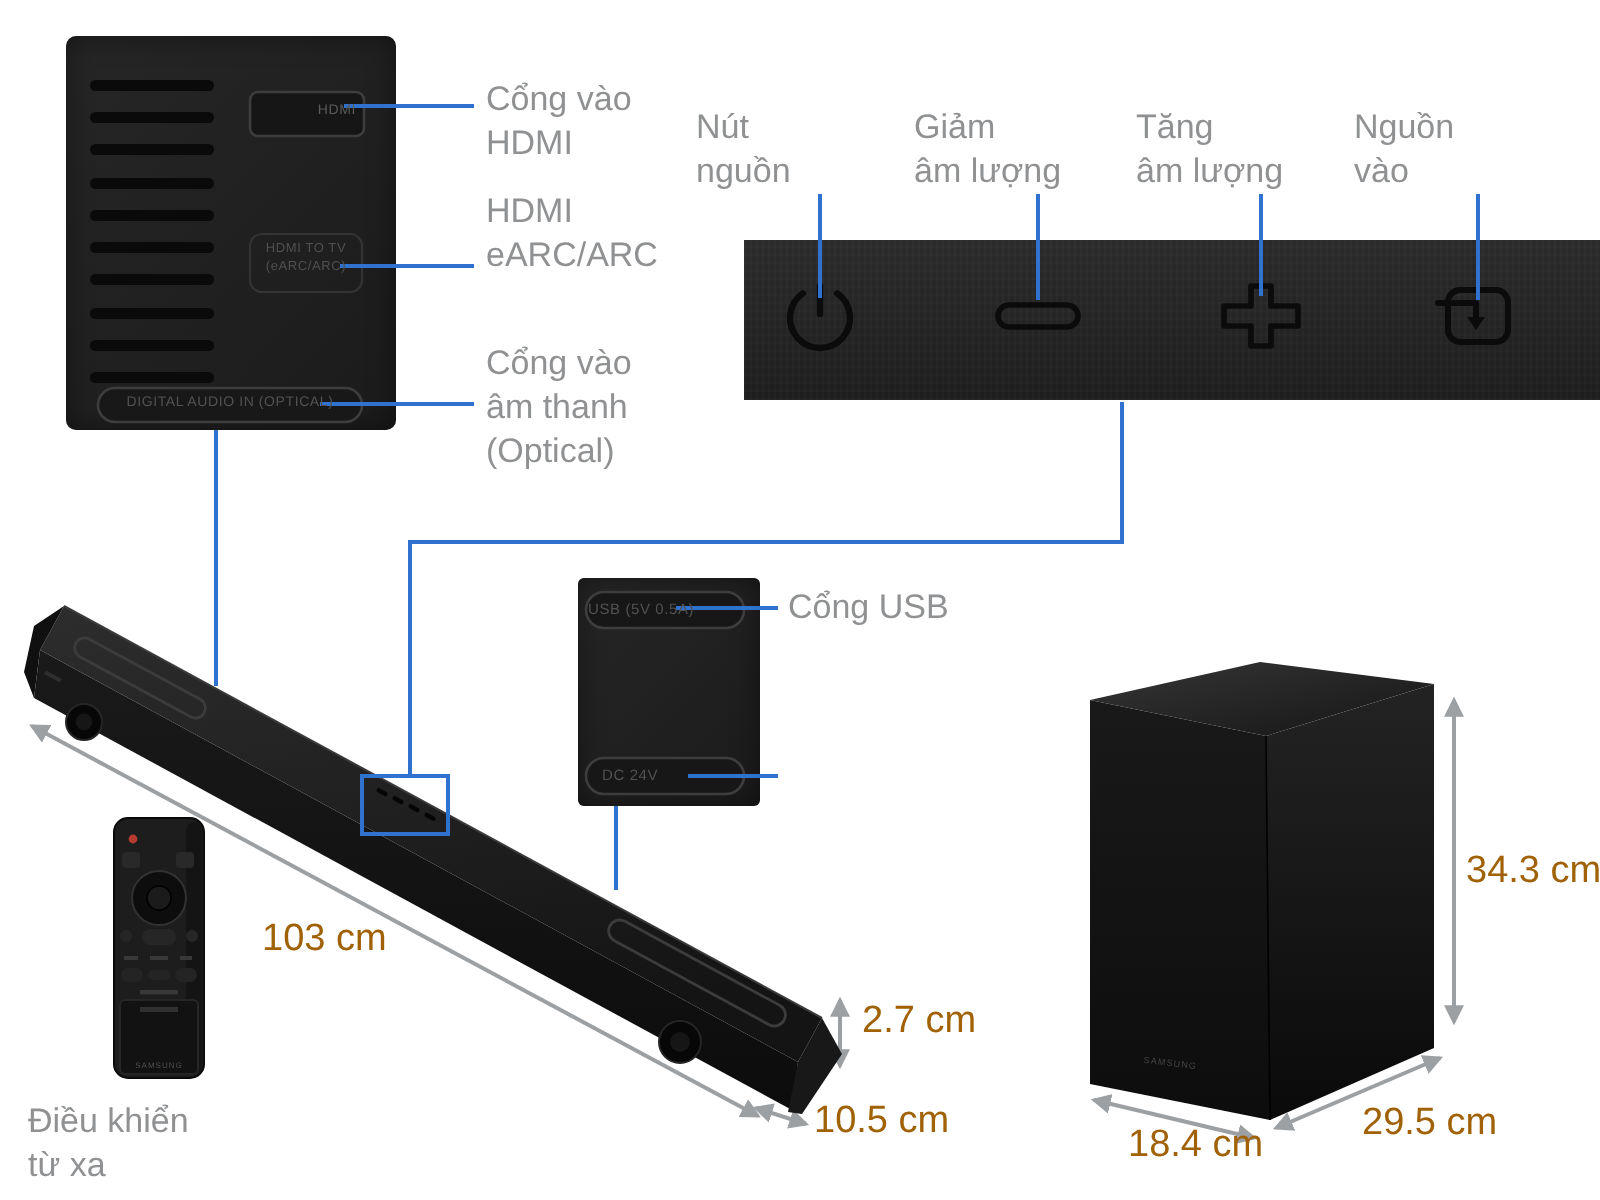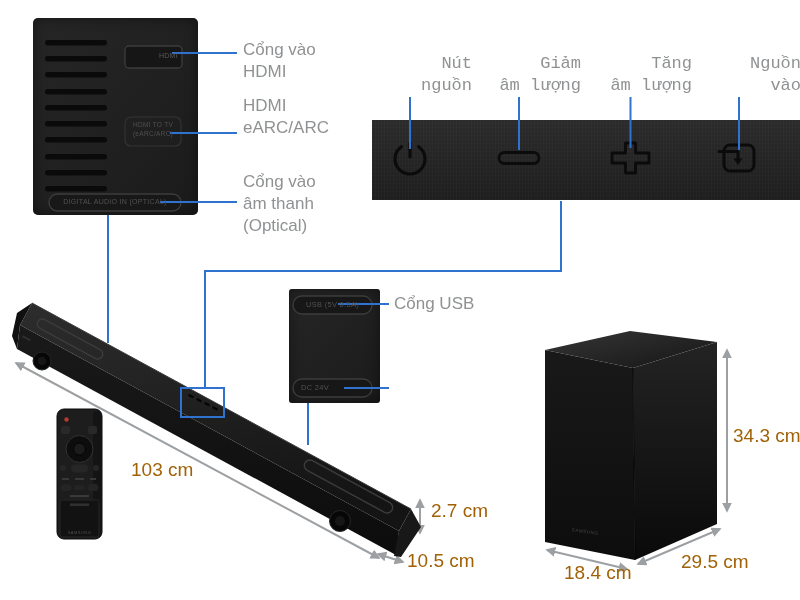--- a/index.html
+++ b/index.html
@@ -6,21 +6,21 @@
   .stage{position:relative;width:800px;height:600px;background:#ffffff;overflow:hidden;
          font-family:"Liberation Sans","DejaVu Sans",sans-serif;}
   .panel{position:absolute;background:linear-gradient(135deg,#262626,#1b1b1b);
          border-radius:5px;box-shadow:inset 0 0 14px rgba(0,0,0,.45);}
   .controlbar{position:absolute;background:linear-gradient(180deg,#2b2b2b,#1e1e1e);}
   .controlbar::after{content:"";position:absolute;inset:0;
          background:repeating-linear-gradient(90deg,rgba(255,255,255,.018) 0 1px,transparent 1px 3px),
                     repeating-linear-gradient(0deg,rgba(255,255,255,.015) 0 1px,transparent 1px 4px);}
   .overlay{position:absolute;left:0;top:0;pointer-events:none;}
   .lbl{position:absolute;color:#8f9193;font-size:17px;line-height:22px;white-space:pre-line;}
-  .center{text-align:right;font-family:Liberation Mono, monospace;}
+  .center{text-align:left;}
   .dim{position:absolute;color:#a16207;font-size:19px;white-space:nowrap;}
   .engrave{position:absolute;color:#565656;white-space:pre-line;letter-spacing:.3px;}
 </style>
 </head>
 <body>
 
 <div class="stage">
 
   <div class="panel" style="left:33px;top:18px;width:165px;height:197px;"></div>
   <div class="controlbar" style="left:372px;top:120px;width:428px;height:80px;"></div>
@@ -181,28 +181,30 @@
 nguồn</div>
   <div class="lbl center" style="left:457px;top:53px;width:124px;">Giảm
 âm lượng</div>
   <div class="lbl center" style="left:568px;top:53px;width:124px;">Tăng
 âm lượng</div>
   <div class="lbl center" style="left:677px;top:53px;width:124px;">Nguồn
 vào</div>
 
   <div class="lbl" style="left:394px;top:293px;">Cổng USB</div>
 
+  <div class="lbl center" style="left:14px;top:550px;width:120px;">Điều khiển
+từ xa</div>
 
   <div class="dim" style="left:131px;top:459px;">103 cm</div>
   <div class="dim" style="left:431px;top:500px;">2.7 cm</div>
   <div class="dim" style="left:407px;top:550px;">10.5 cm</div>
   <div class="dim" style="left:733px;top:425px;">34.3 cm</div>
   <div class="dim" style="left:681px;top:551px;">29.5 cm</div>
   <div class="dim" style="left:529px;top:562px;margin-left:35px;">18.4 cm</div>
 
   <div class="engrave" style="left:127px;top:52px;width:51px;text-align:right;font-size:7px;color:#5a5a5a;">HDMI</div>
   <div class="engrave" style="left:126px;top:120px;width:54px;text-align:center;font-size:6.5px;line-height:9px;color:#505050;">HDMI TO TV
 (eARC/ARC)</div>
   <div class="engrave" style="left:50px;top:198px;width:130px;text-align:center;font-size:7px;color:#525252;">DIGITAL AUDIO IN (OPTICAL)</div>
-  <div class="engrave" style="left:294px;top:300px;width:77px;text-align:center;font-size:7.5px;color:#515151;">USB (5V 0.5A)</div>
+  <div class="engrave" style="left:294px;top:300px;width:77px;text-align:left;font-size:7.5px;color:#515151;">USB (5V 0.5A)</div>
   <div class="engrave" style="left:301px;top:383px;font-size:7.5px;color:#515151;">DC 24V</div>
 
 </div>
 
 </body></html>

